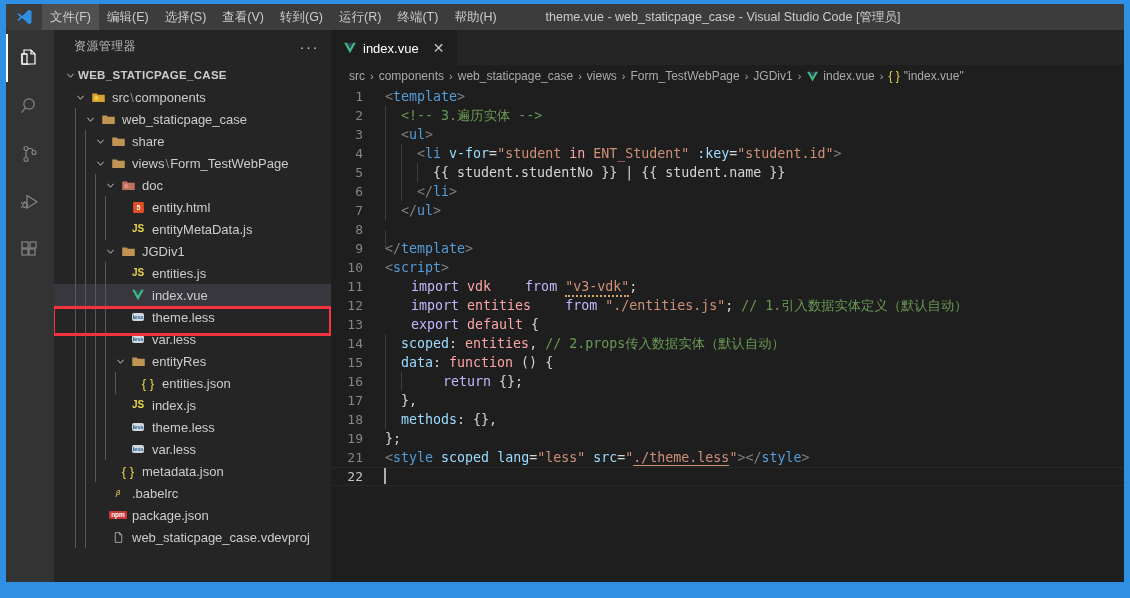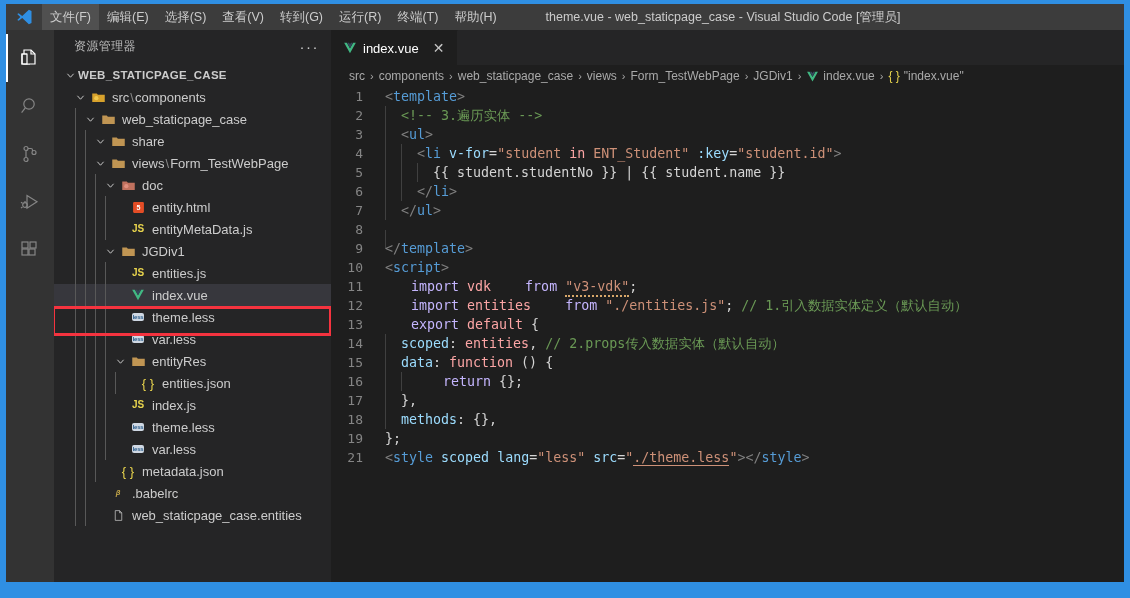--- a/index.html
+++ b/index.html
@@ -631,26 +631,35 @@
               <span class="ficon">
                 <span class="ft ft-babel">β</span>
               </span>
               <span class="label">.babelrc</span>
             </div>
             <div class="row">
               <div class="guide" style="left: 21px;"></div>
               <div class="guide" style="left: 31px;"></div>
               <span class="twisty" style="margin-left: 38px;"></span>
               <span class="ficon">
+                <span class="ft ft-npm">npm</span>
+              </span>
+              <span class="label">package.json</span>
+            </div>
+            <div class="row">
+              <div class="guide" style="left: 21px;"></div>
+              <div class="guide" style="left: 31px;"></div>
+              <span class="twisty" style="margin-left: 38px;"></span>
+              <span class="ficon">
                 <svg width="13" height="13" viewBox="0 0 24 24" fill="none" stroke="#c5c5c5" stroke-width="1.4">
                   <path d="M6 3h8l4 4v14H6z"></path>
                   <path d="M14 3v4h4"></path>
                 </svg>
               </span>
-              <span class="label">web_staticpage_case.entities</span>
+              <span class="label">web_staticpage_case.vdevproj</span>
             </div>
           </div>
         <div id="annot-box" style="left: -2px; top: 276px; width: 280px; height: 30px; border-color: rgb(245, 51, 63);"></div>
       </div>
 
       <div id="editor-area">
         <div id="tabbar">
           <div class="tab">
             <span class="tabicon">
               <svg width="14" height="14" viewBox="0 0 24 24">
@@ -720,19 +729,20 @@
             <div class="cline"><span class="lnum">11</span><span class="ctext"><span class="t-kw">import</span><span class="t-plain"> </span><span class="t-var">vdk</span><span class="t-plain"> </span><span class="t-kw">from</span><span class="t-plain"> </span><span class="t-str squiggle">"v3-vdk"</span><span class="t-punc">;</span></span></div>
             <div class="cline"><span class="lnum">12</span><span class="ctext"><span class="t-kw">import</span><span class="t-plain"> </span><span class="t-var">entities</span><span class="t-plain"> </span><span class="t-kw">from</span><span class="t-plain"> </span><span class="t-str">"./entities.js"</span><span class="t-punc">;</span><span class="t-plain"> </span><span class="t-com">// 1.引入数据实体定义（默认自动）</span></span></div>
             <div class="cline"><span class="lnum">13</span><span class="ctext"><span class="t-kw">export</span><span class="t-plain"> </span><span class="t-fn">default</span><span class="t-punc"> {</span></span></div>
             <div class="cline"><span class="lnum">14</span><span class="ctext"><span class="indent-guide" style="left: 2px;"></span><span class="t-plain">  </span><span class="t-prop">scoped</span><span class="t-punc">: </span><span class="t-var">entities</span><span class="t-punc">,</span><span class="t-plain"> </span><span class="t-com">// 2.props传入数据实体（默认自动）</span></span></div>
             <div class="cline"><span class="lnum">15</span><span class="ctext"><span class="indent-guide" style="left: 2px;"></span><span class="t-plain">  </span><span class="t-prop">data</span><span class="t-punc">: </span><span class="t-fn">function</span><span class="t-punc"> () {</span></span></div>
             <div class="cline"><span class="lnum">16</span><span class="ctext"><span class="indent-guide" style="left: 2px;"></span><span class="indent-guide" style="left: 18px;"></span><span class="t-plain">    </span><span class="t-kw">return</span><span class="t-punc"> {};</span></span></div>
             <div class="cline"><span class="lnum">17</span><span class="ctext"><span class="indent-guide" style="left: 2px;"></span><span class="t-plain">  </span><span class="t-punc">},</span></span></div>
             <div class="cline"><span class="lnum">18</span><span class="ctext"><span class="indent-guide" style="left: 2px;"></span><span class="t-plain">  </span><span class="t-prop">methods</span><span class="t-punc">: {},</span></span></div>
             <div class="cline"><span class="lnum">19</span><span class="ctext"><span class="t-punc">};</span></span></div>
             <div class="cline"><span class="lnum">21</span><span class="ctext"><span class="t-brk">&lt;</span><span class="t-tag">style</span><span class="t-plain"> </span><span class="t-attr">scoped</span><span class="t-plain"> </span><span class="t-attr">lang</span><span class="t-op">=</span><span class="t-str">"less"</span><span class="t-plain"> </span><span class="t-attr">src</span><span class="t-op">=</span><span class="t-str">"</span><span class="t-link">./theme.less</span><span class="t-str">"</span><span class="t-brk">&gt;</span><span class="t-brk">&lt;/</span><span class="t-tag">style</span><span class="t-brk">&gt;</span></span></div>
+            <div class="cline current"><span class="lnum">22</span><span class="ctext"><span class="cursor"></span></span></div>
           </div>
       </div>
     </div>
 
     <div id="statusbar" style="background: rgb(47, 143, 227);"></div>
   </div>
 </div>
 
 </body></html>

